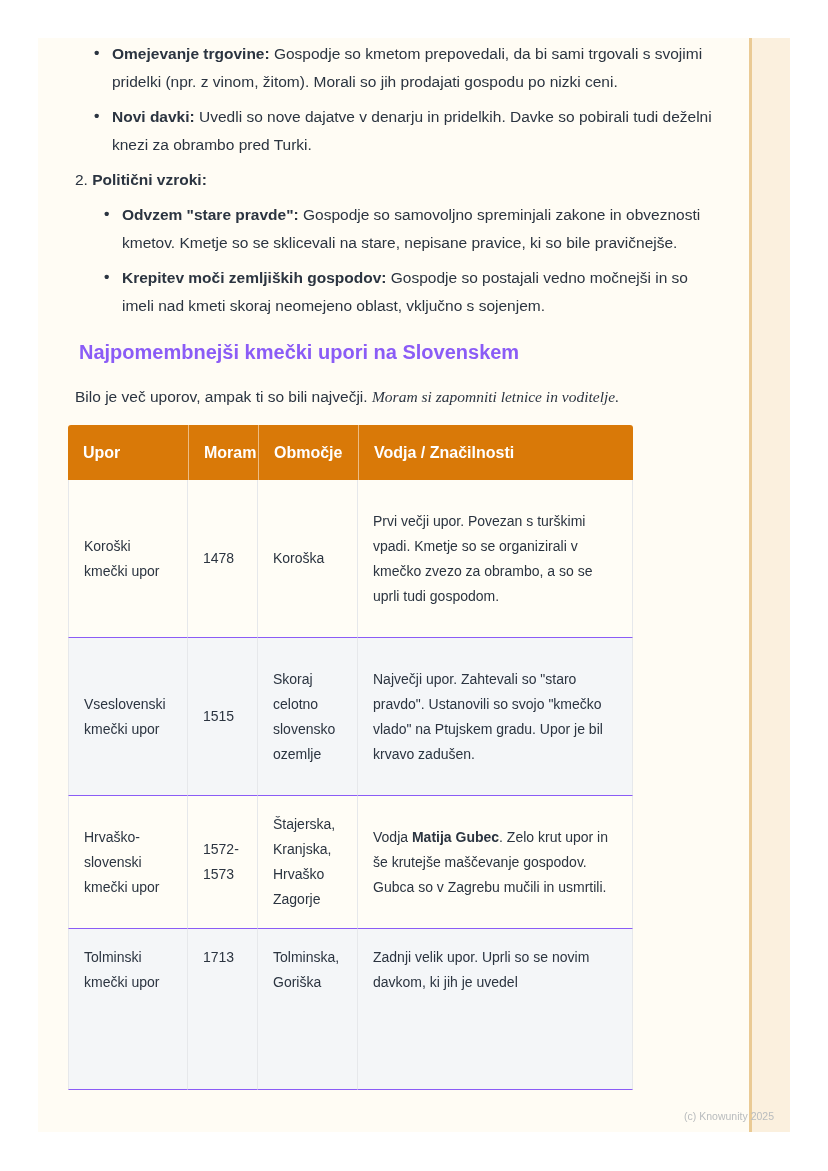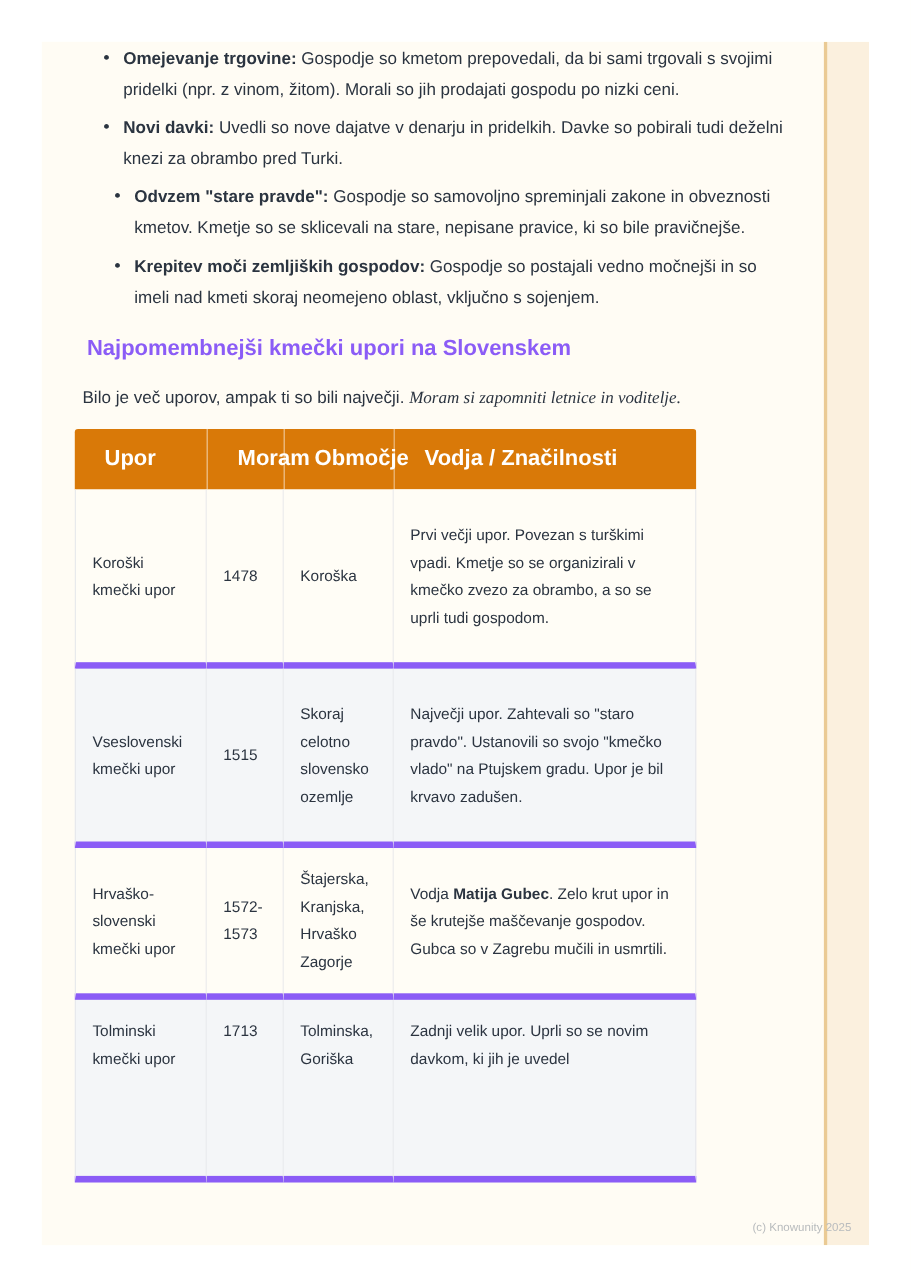--- a/index.html
+++ b/index.html
@@ -82,34 +82,34 @@
     line-height:25px;
   }
   table.upori col.c1{width:120px;}
   table.upori col.c2{width:70px;}
   table.upori col.c3{width:100px;}
   table.upori col.c4{width:275px;}
   table.upori th{
     background:#d97908;
     color:#ffffff;
     font-weight:bold;
-    font-size:20px;
+    font-size:16px;
     text-align:left;
     height:55px;
-    padding:0 27px;
+    padding:0 15px;
     vertical-align:middle;
   }
   table.upori th + th{border-left:1px solid rgba(255,255,255,0.5);}
   table.upori th:first-child{border-top-left-radius:3px;}
   table.upori th:last-child{border-top-right-radius:3px;}
   table.upori td{
     padding:16px 15px;
     vertical-align:middle;
     border-right:1px solid #e6e8eb;
-    border-bottom:6px solid #8b5cf6;
+    border-bottom:1px solid #8b5cf6;
     background:#fffdf6;
     overflow:hidden;
   }
   table.upori td:first-child{border-left:1px solid #e6e8eb;}
   table.upori tr.even td{background:#f4f6f8;}
   table.upori tr.r1 td{height:125px;}
   table.upori tr.r2 td{height:125px;}
   table.upori tr.r3 td{height:100px;}
   table.upori tr.r4 td{height:128px;vertical-align:top;margin-left:37px;}
   .footer{
@@ -133,20 +133,24 @@
 
     <ul class="bullets">
       <li>
         <strong>Omejevanje trgovine:</strong><span> Gospodje so kmetom prepovedali, da bi sami trgovali s svojimi pridelki (npr. z vinom, žitom). Morali so jih prodajati gospodu po nizki ceni.</span>
       </li>
       <li>
         <strong>Novi davki:</strong><span> Uvedli so nove dajatve v denarju in pridelkih. Davke so pobirali tudi deželni knezi za obrambo pred Turki.</span>
       </li>
     </ul>
 
+    <div class="num-item">
+      <span class="num">2.</span>
+      <strong>Politični vzroki:</strong>
+    </div>
 
     <ul class="bullets sub">
       <li>
         <strong>Odvzem "stare pravde":</strong><span> Gospodje so samovoljno spreminjali zakone in obveznosti kmetov. Kmetje so se sklicevali na stare, nepisane pravice, ki so bile pravičnejše.</span>
       </li>
       <li>
         <strong>Krepitev moči zemljiških gospodov:</strong><span> Gospodje so postajali vedno močnejši in so imeli nad kmeti skoraj neomejeno oblast, vključno s sojenjem.</span>
       </li>
     </ul>
 

